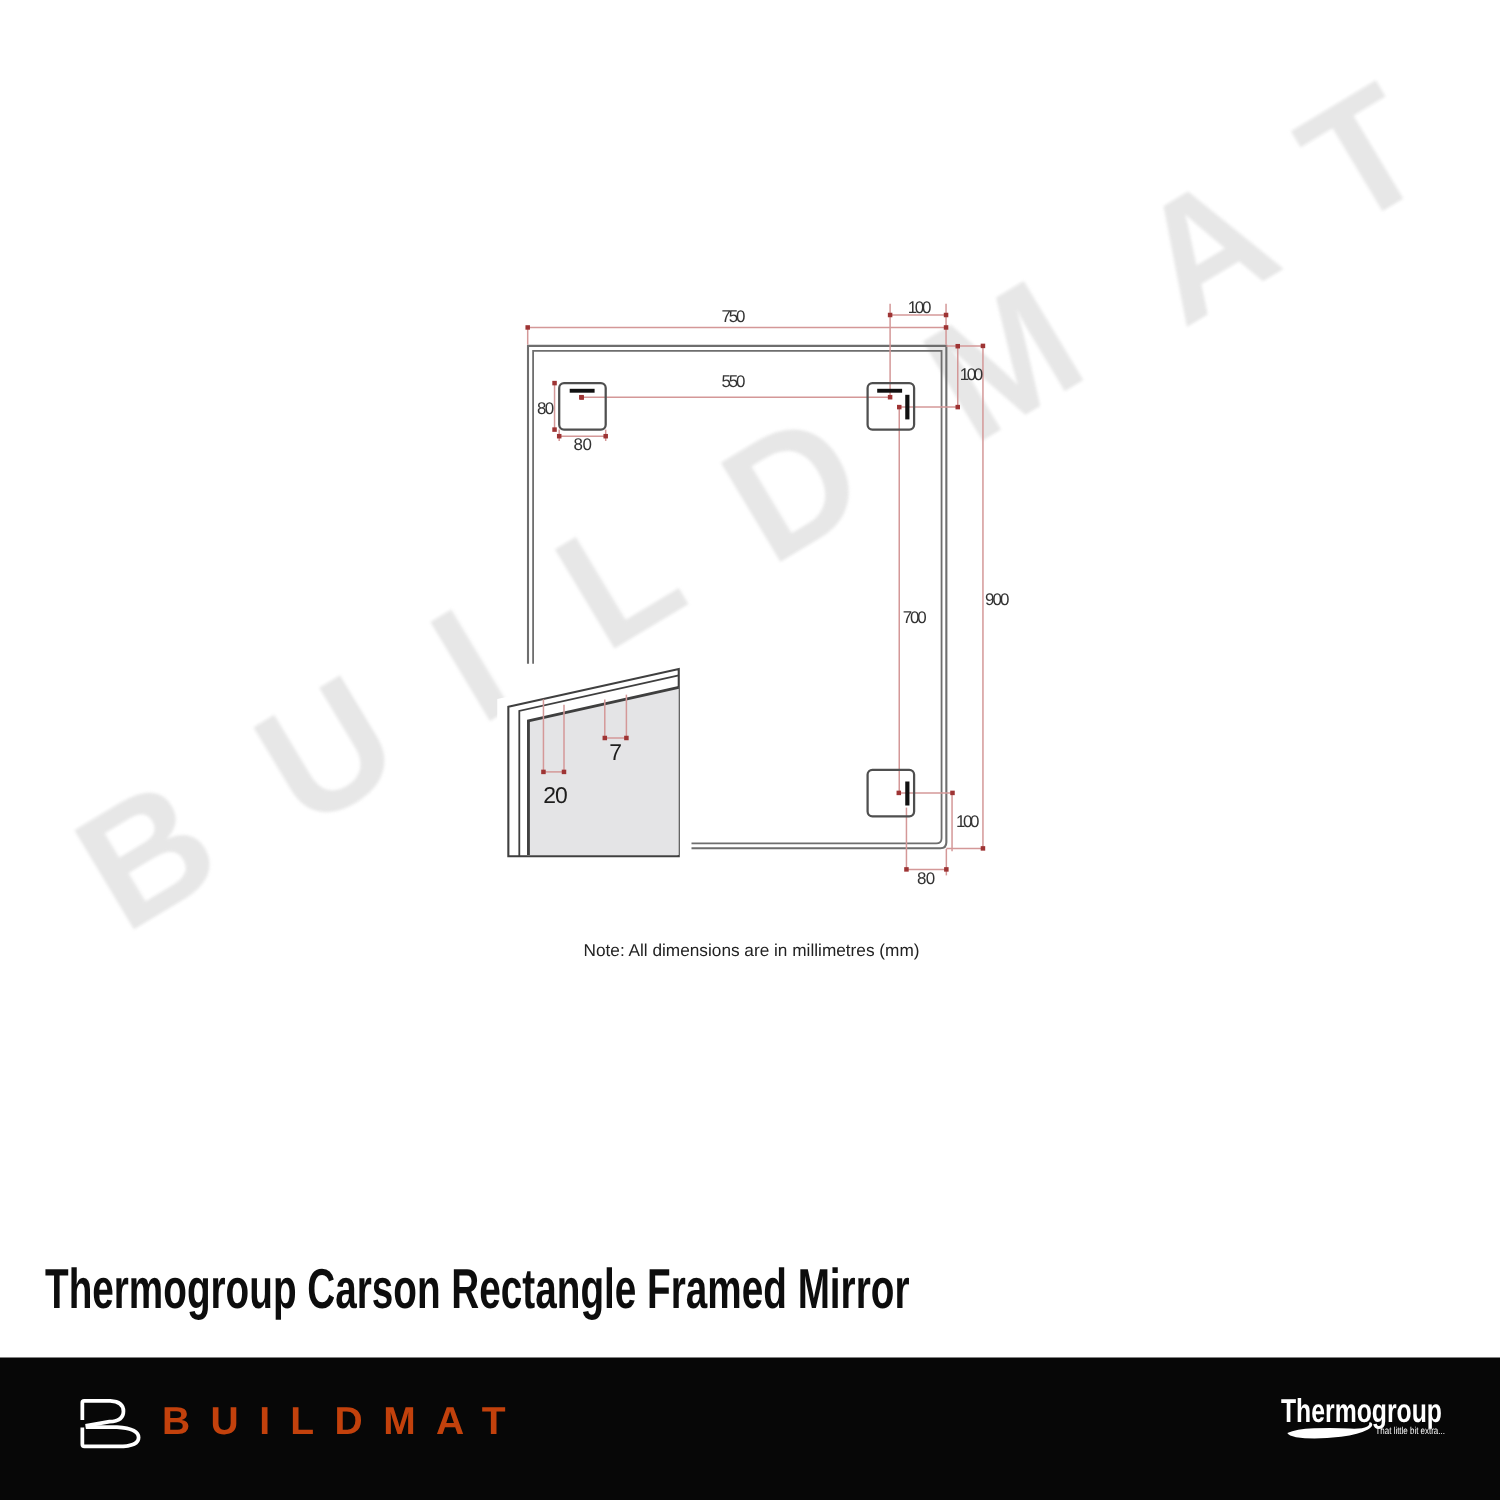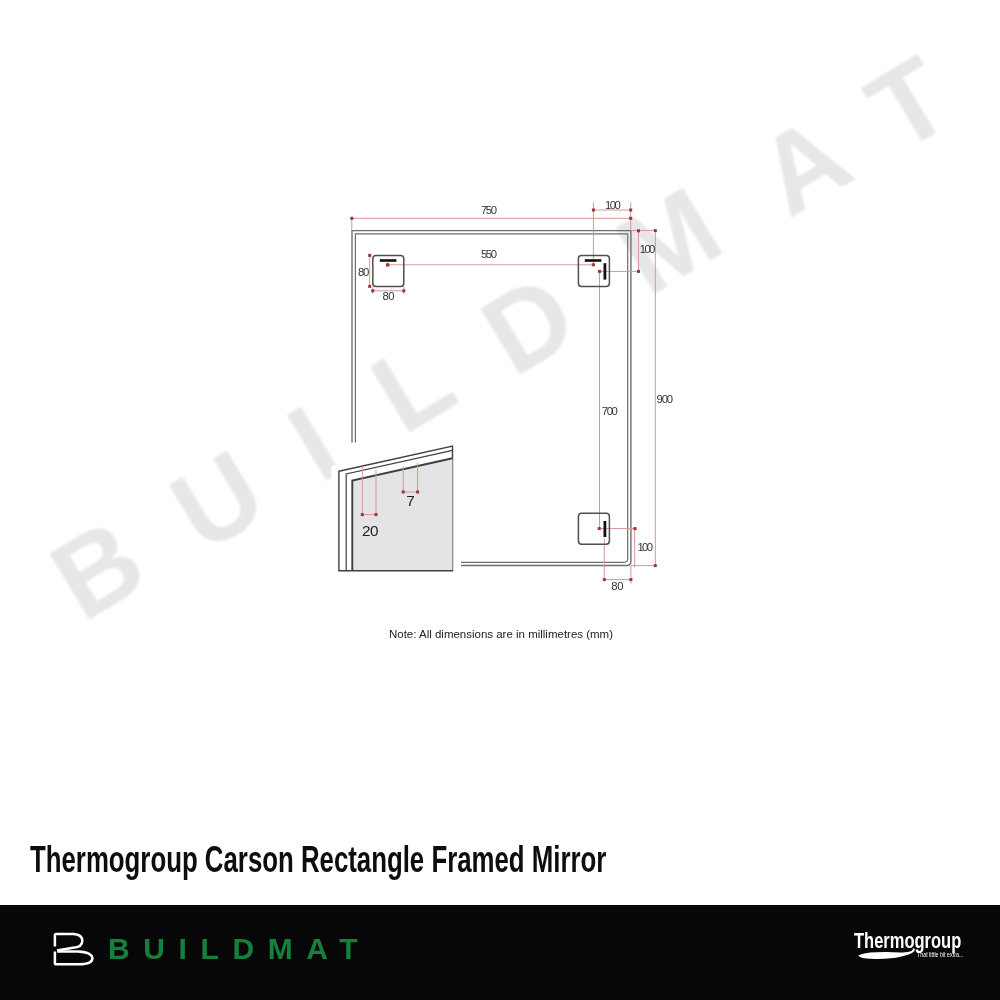--- a/index.html
+++ b/index.html
@@ -146,21 +146,21 @@
 
 <div class="abs" style="left:0;top:905px;width:1000px;height:95px;background:#070707;"></div>
 
 <svg class="abs" style="left:50px;top:929px;" width="46" height="40" viewBox="0 0 46 40">
   <g fill="none" stroke="#ffffff" stroke-width="2.5" stroke-linejoin="round">
     <path d="M4.9,17.6 L4.9,6.1 Q4.9,4.9 6.1,4.9 L23.5,4.9 Q32.3,5.4 32.3,11.8 Q32.3,18.4 23,18.8 L7,21.6"></path>
     <path d="M7.2,22.4 L28,22.4 Q42.4,23.3 42.4,29.3 Q42.4,35.3 29,35.3 L6.3,35.3 Q4.9,35.3 4.9,33.9 L4.9,22.6"></path>
   </g>
 </svg>
 
-<div class="abs" style="left:108px;top:931.6px;font-weight:bold;font-size:30px;letter-spacing:13.6px;color:#15803d;white-space:nowrap;">BUILDMAT</div>
+<div class="abs" style="left:108px;top:931.6px;font-weight:bold;font-size:26px;letter-spacing:13.6px;color:#c2410c;white-space:nowrap;">BUILDMAT</div>
 
 <div class="abs" style="left:854px;top:928px;font-weight:bold;font-size:22px;color:#ffffff;white-space:nowrap;transform:scaleX(0.75);transform-origin:0 0;">Thermogroup</div>
 
 <svg class="abs" style="left:856px;top:946px;" width="64" height="16" viewBox="0 0 64 16">
   <path d="M2.2,9.4 Q8,6.6 20,6.2 Q34,5.8 44,6.4 Q52,6.8 55.5,5 Q57.3,3.7 56.9,2.3 Q58.3,2 58.8,3.4 Q59.2,5.2 56,7 Q50,10.2 38,11.9 Q20,14 8,12.2 Q3.2,11.2 2.2,9.4 Z" fill="#ffffff"></path>
 </svg>
 
 <div class="abs" style="left:917px;top:951px;font-size:6.8px;color:#ffffff;white-space:nowrap;transform:scaleX(0.78);transform-origin:0 0;">That little bit extra...</div>
 
 </body></html>

